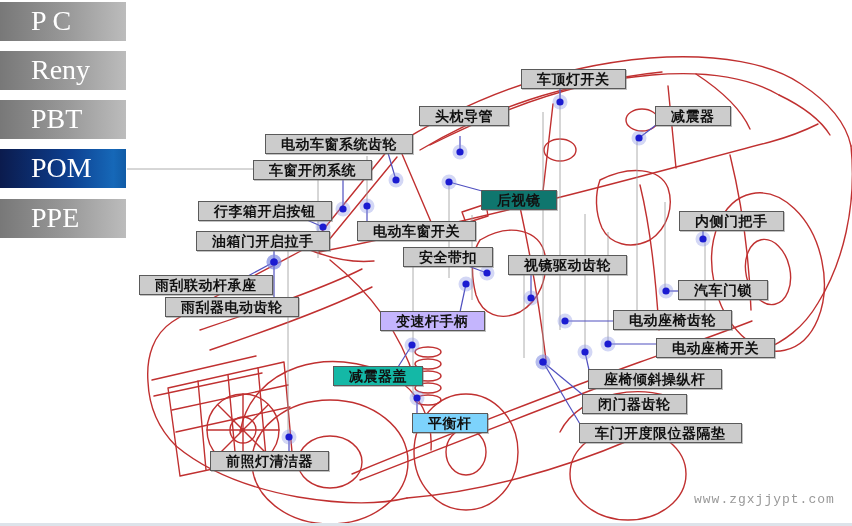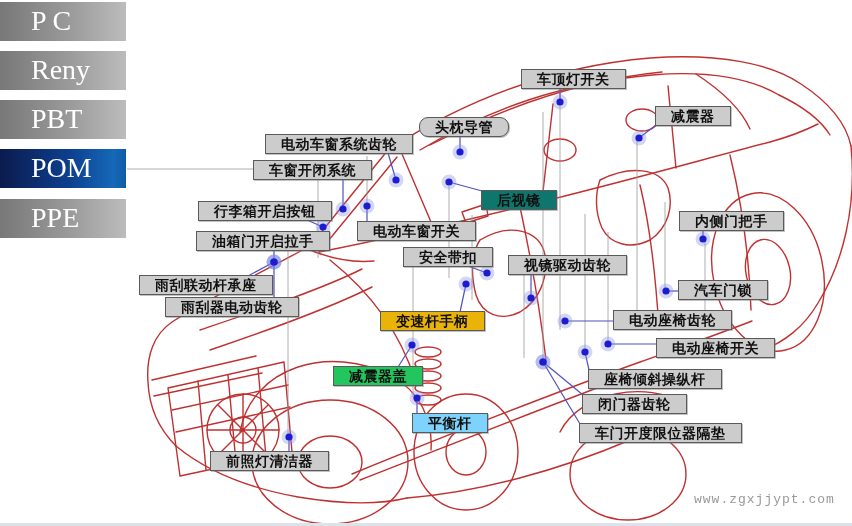--- a/index.html
+++ b/index.html
@@ -183,37 +183,37 @@
         <circle cx="543" cy="362" r="3.6" fill="#1b1bd1"></circle>
         <line x1="289" y1="452" x2="289" y2="437" stroke="#5050c0" stroke-width="1.2"></line>
         <circle cx="289" cy="437" r="7.5" fill="rgba(130,140,225,0.35)"></circle>
         <circle cx="289" cy="437" r="3.6" fill="#1b1bd1"></circle>
       </g>
   </svg>
 
   <div id="callout-layer">
       <div class="callout" style="left: 521px; top: 69px; background: rgb(204, 204, 204); border-color: rgb(90, 90, 90);">车顶灯开关</div>
       <div class="callout" style="left: 655px; top: 106px; background: rgb(204, 204, 204); border-color: rgb(90, 90, 90);">减震器</div>
-      <div class="callout" style="left: 419px; top: 117px; background: rgb(204, 204, 204); border-color: rgb(90, 90, 90); border-radius: 9px;">头枕导管</div>
+      <div class="callout" style="left: 419px; top: 106px; background: rgb(204, 204, 204); border-color: rgb(90, 90, 90);">头枕导管</div>
       <div class="callout" style="left: 265px; top: 134px; background: rgb(204, 204, 204); border-color: rgb(90, 90, 90);">电动车窗系统齿轮</div>
       <div class="callout" style="left: 253px; top: 160px; background: rgb(204, 204, 204); border-color: rgb(90, 90, 90);">车窗开闭系统</div>
       <div class="callout" style="left: 481px; top: 190px; background: #0f766e; border-color: rgb(90, 90, 90);">后视镜</div>
       <div class="callout" style="left: 198px; top: 201px; background: rgb(204, 204, 204); border-color: rgb(90, 90, 90);">行李箱开启按钮</div>
       <div class="callout" style="left: 679px; top: 211px; background: rgb(204, 204, 204); border-color: rgb(90, 90, 90);">内侧门把手</div>
       <div class="callout" style="left: 357px; top: 221px; background: rgb(204, 204, 204); border-color: rgb(90, 90, 90); text-align: center;">电动车窗开关</div>
       <div class="callout" style="left: 196px; top: 231px; background: rgb(204, 204, 204); border-color: rgb(90, 90, 90);">油箱门开启拉手</div>
       <div class="callout" style="left: 403px; top: 247px; background: rgb(204, 204, 204); border-color: rgb(90, 90, 90);">安全带扣</div>
       <div class="callout" style="left: 508px; top: 255px; background: rgb(204, 204, 204); border-color: rgb(90, 90, 90);">视镜驱动齿轮</div>
       <div class="callout" style="left: 139px; top: 275px; background: rgb(204, 204, 204); border-color: rgb(90, 90, 90);">雨刮联动杆承座</div>
       <div class="callout" style="left: 678px; top: 280px; background: rgb(204, 204, 204); border-color: rgb(90, 90, 90);">汽车门锁</div>
       <div class="callout" style="left: 165px; top: 297px; background: rgb(204, 204, 204); border-color: rgb(90, 90, 90);">雨刮器电动齿轮</div>
-      <div class="callout" style="left: 380px; top: 311px; background: #eab308; border-color: rgb(90, 90, 90);">变速杆手柄</div>
+      <div class="callout" style="left: 380px; top: 311px; background: #c4b5fd; border-color: rgb(90, 90, 90);">变速杆手柄</div>
       <div class="callout" style="left: 613px; top: 310px; background: rgb(204, 204, 204); border-color: rgb(90, 90, 90);">电动座椅齿轮</div>
       <div class="callout" style="left: 656px; top: 338px; background: rgb(204, 204, 204); border-color: rgb(90, 90, 90);">电动座椅开关</div>
-      <div class="callout" style="left: 333px; top: 366px; background: #22c55e; border-color: rgb(90, 90, 90);">减震器盖</div>
+      <div class="callout" style="left: 333px; top: 366px; background: #14b8a6; border-color: rgb(90, 90, 90);">减震器盖</div>
       <div class="callout" style="left: 588px; top: 369px; background: rgb(204, 204, 204); border-color: rgb(90, 90, 90);">座椅倾斜操纵杆</div>
       <div class="callout" style="left: 582px; top: 394px; background: rgb(204, 204, 204); border-color: rgb(90, 90, 90);">闭门器齿轮</div>
       <div class="callout" style="left: 412px; top: 413px; background: #7dd3fc; border-color: rgb(90, 90, 90);">平衡杆</div>
       <div class="callout" style="left: 579px; top: 423px; background: rgb(204, 204, 204); border-color: rgb(90, 90, 90);">车门开度限位器隔垫</div>
       <div class="callout" style="left: 210px; top: 451px; background: rgb(204, 204, 204); border-color: rgb(90, 90, 90);">前照灯清洁器</div>
     </div>
 
   <div class="watermark" style="left:694px;top:492px">www.zgxjjypt.com</div>
   <div class="bottom-strip"></div>
 </div>

